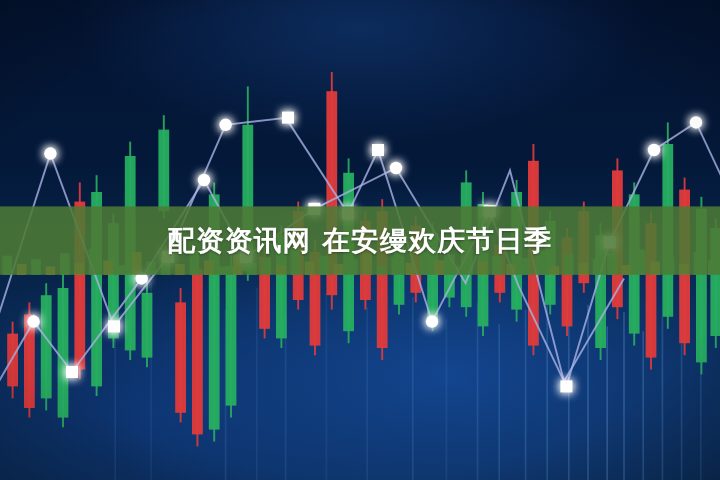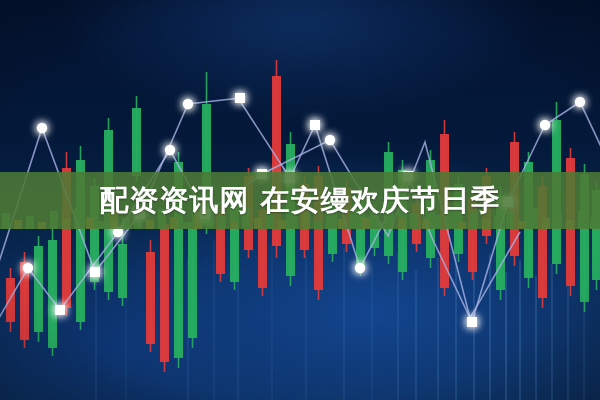--- a/index.html
+++ b/index.html
@@ -56,21 +56,21 @@
     top: 172px;
     height: 57px;
     background: rgba(77,122,53,0.88);
     display: flex;
     align-items: center;
     justify-content: center;
     box-shadow: 0 0 0 0 rgba(0,0,0,0);
   }
   .band-title {
     color: #ffffff;
-    font-size: 29px;
+    font-size: 23px;
     font-weight: bold;
     letter-spacing: 1px;
     white-space: nowrap;
     text-shadow: 0 1px 2px rgba(0,0,0,.35);
     font-family: "DejaVu Sans", "Liberation Sans", sans-serif;
   }
 </style>
 </head>
 <body>
 

